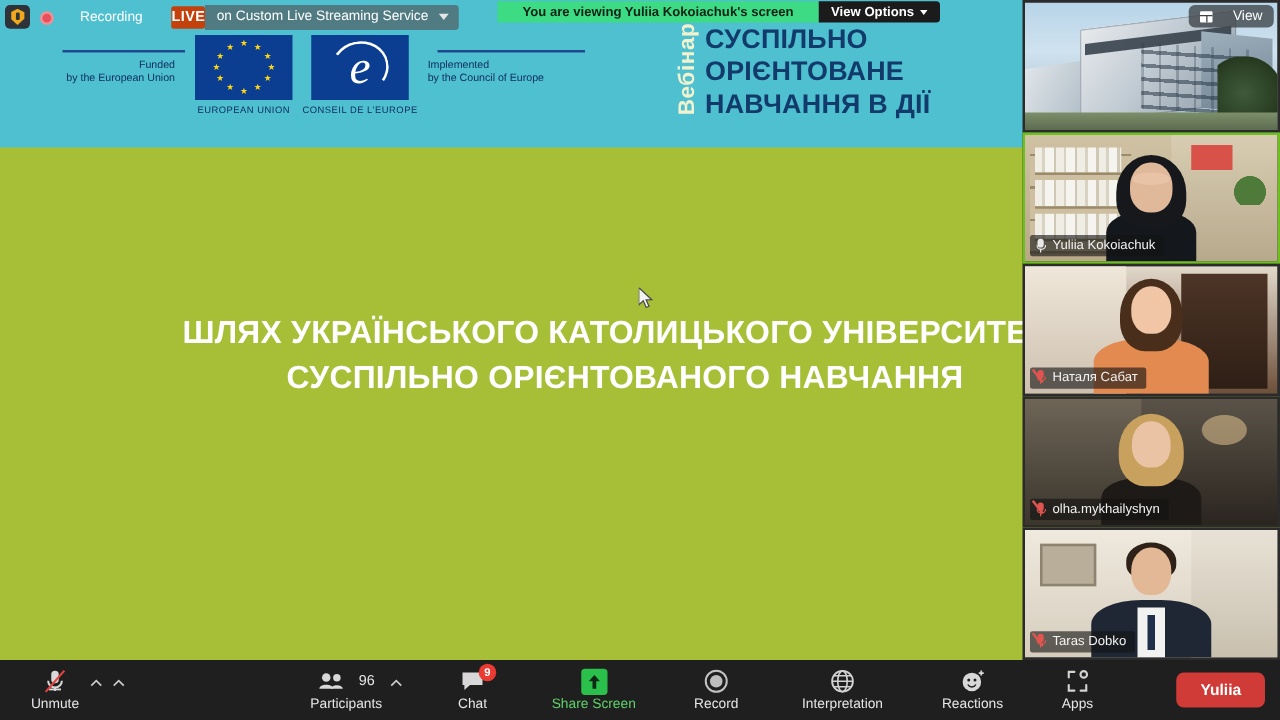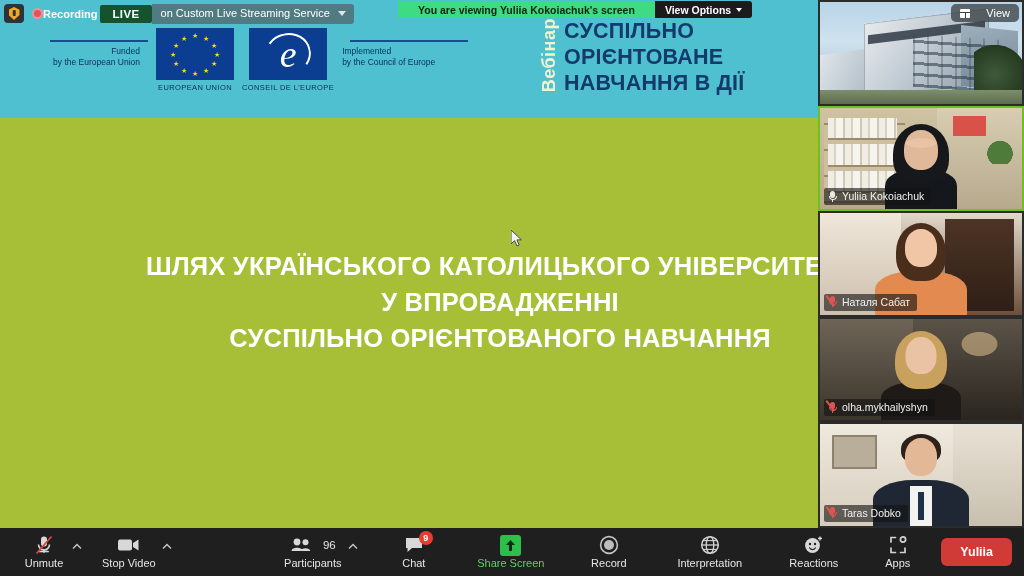--- a/index.html
+++ b/index.html
@@ -112,30 +112,30 @@
   .shield-glyph {
     width: 11px; height: 13px; background: #f0a81e;
     clip-path: polygon(50% 0%, 100% 22%, 100% 62%, 50% 100%, 0% 62%, 0% 22%);
     position: relative;
   }
   .shield-glyph::after {
     content: ""; position: absolute; left: 50%; top: 3px;
     transform: translateX(-50%);
     width: 2.5px; height: 6px; background: #2d3338; border-radius: 1px;
   }
-  .rec-dot-wrap { display: flex; align-items: center; gap: 0; font-weight: bold; }
+  .rec-dot-wrap { display: flex; align-items: flex-end; gap: 21px; }
   .rec-dot {
     width: 11px; height: 11px; border-radius: 50%;
     background: #e8505b; border: 2px solid #f28f96;
   }
   .rec-text { font-size: 11px; color: #ffffff; }
   .live-badge {
-    margin-left: 3px; background: #14532d; color: #fff;
+    margin-left: 23px; background: #c2410c; color: #fff;
     font-size: 11.5px; font-weight: bold; letter-spacing: .4px;
-    padding: 3px 12px; border-radius: 2px;
+    padding: 3px 0; border-radius: 2px;
   }
   .stream-pill {
     background: rgba(80,95,100,.72); color: #ffffff; font-size: 11px;
     padding: 3.5px 8px 4.5px 9px; display: flex; align-items: center; gap: 8px;
     border-radius: 0 3px 3px 0;
   }
   .caret-down {
     width: 0; height: 0; border-left: 4px solid transparent;
     border-right: 4px solid transparent; border-top: 5px solid #e2e6e7;
   }
@@ -433,21 +433,20 @@
         <div class="head-lines">
           <div>СУСПІЛЬНО</div>
           <div>ОРІЄНТОВАНЕ</div>
           <div>НАВЧАННЯ В ДІЇ</div>
         </div>
       </div>
     </div>
 
     <div class="slide-title">
       <span class="l1">ШЛЯХ УКРАЇНСЬКОГО КАТОЛИЦЬКОГО УНІВЕРСИТЕТУ</span>
-      <span class="l2">У ВПРОВАДЖЕННІ</span>
       <span class="l3">СУСПІЛЬНО ОРІЄНТОВАНОГО НАВЧАННЯ</span>
     </div>
 
     <div class="slide-sub">
       <span>к.т.н. Ю</span>
       <span>керівни</span>
       <span>“Соціальна</span>
     </div>
 
     <svg class="cursor" viewBox="0 0 12 18">
@@ -595,29 +594,20 @@
           </svg>
         </span>
         <span class="tb-label">Unmute</span>
       </div>
       <div class="tb-arrow-wrap">
         <svg width="10" height="7" viewBox="0 0 10 7">
           <polyline points="1,5.5 5,1.5 9,5.5" fill="none" stroke="#c9c9c9" stroke-width="1.4"></polyline>
         </svg>
       </div>
 
-      <div class="tb-item" style="margin-left:6px;">
-        <span class="tb-icon">
-          <svg width="24" height="16" viewBox="0 0 24 16">
-            <rect x="1" y="2.5" width="14" height="11" rx="2" fill="#d8d8d8"></rect>
-            <polygon points="16,6 21.5,2.5 21.5,13.5 16,10" fill="#d8d8d8"></polygon>
-          </svg>
-        </span>
-        <span class="tb-label">Stop Video</span>
-      </div>
       <div class="tb-arrow-wrap">
         <svg width="10" height="7" viewBox="0 0 10 7">
           <polyline points="1,5.5 5,1.5 9,5.5" fill="none" stroke="#c9c9c9" stroke-width="1.4"></polyline>
         </svg>
       </div>
     </div>
 
     <div class="spacer"></div>
 
     <div class="tb-group">

